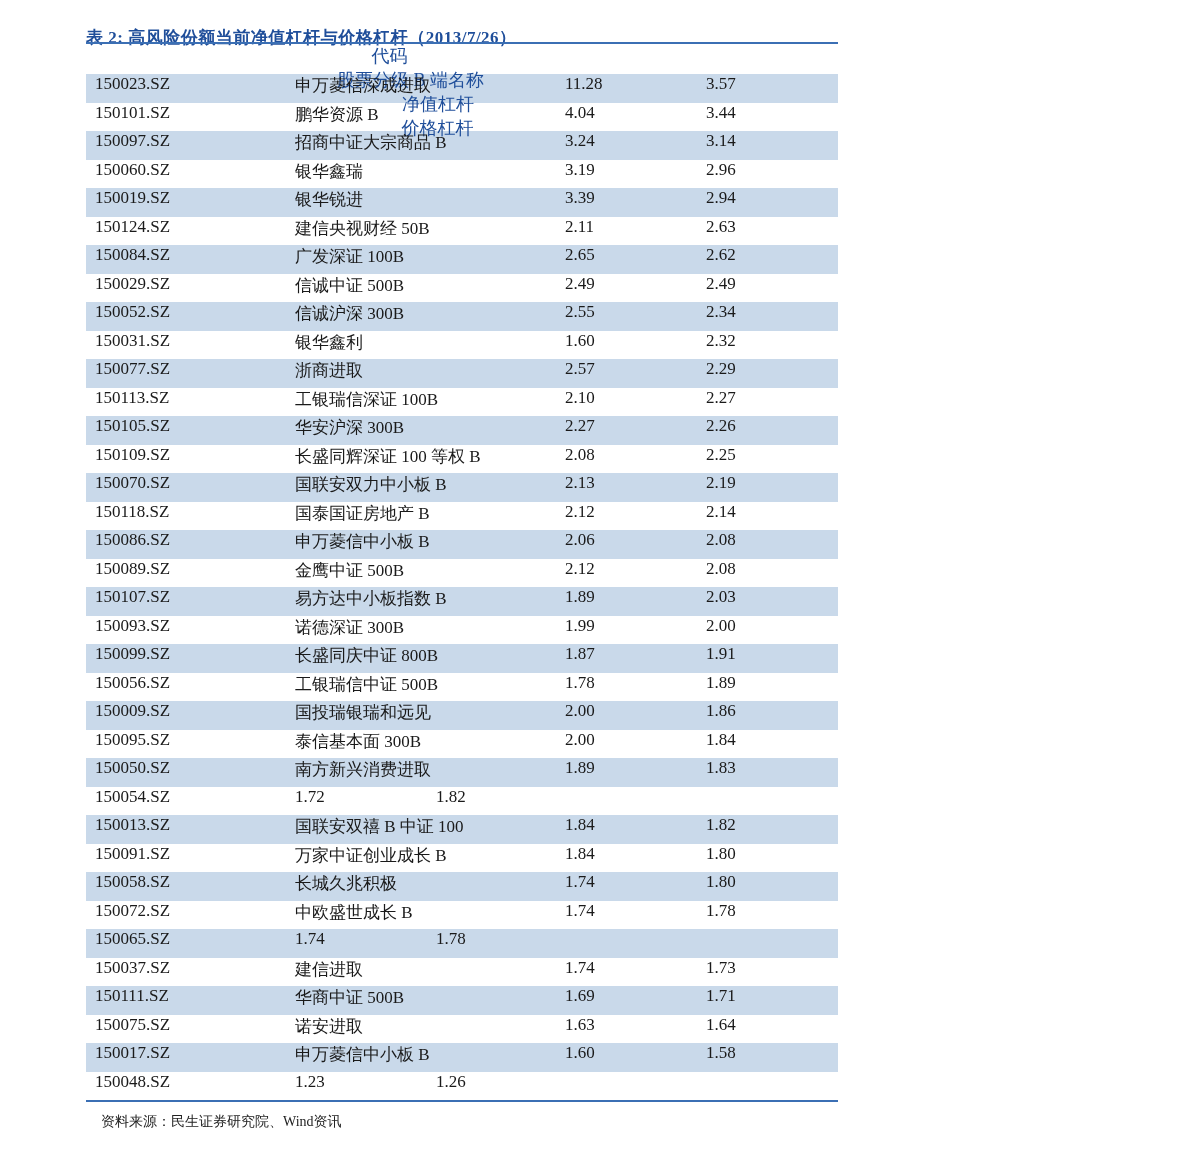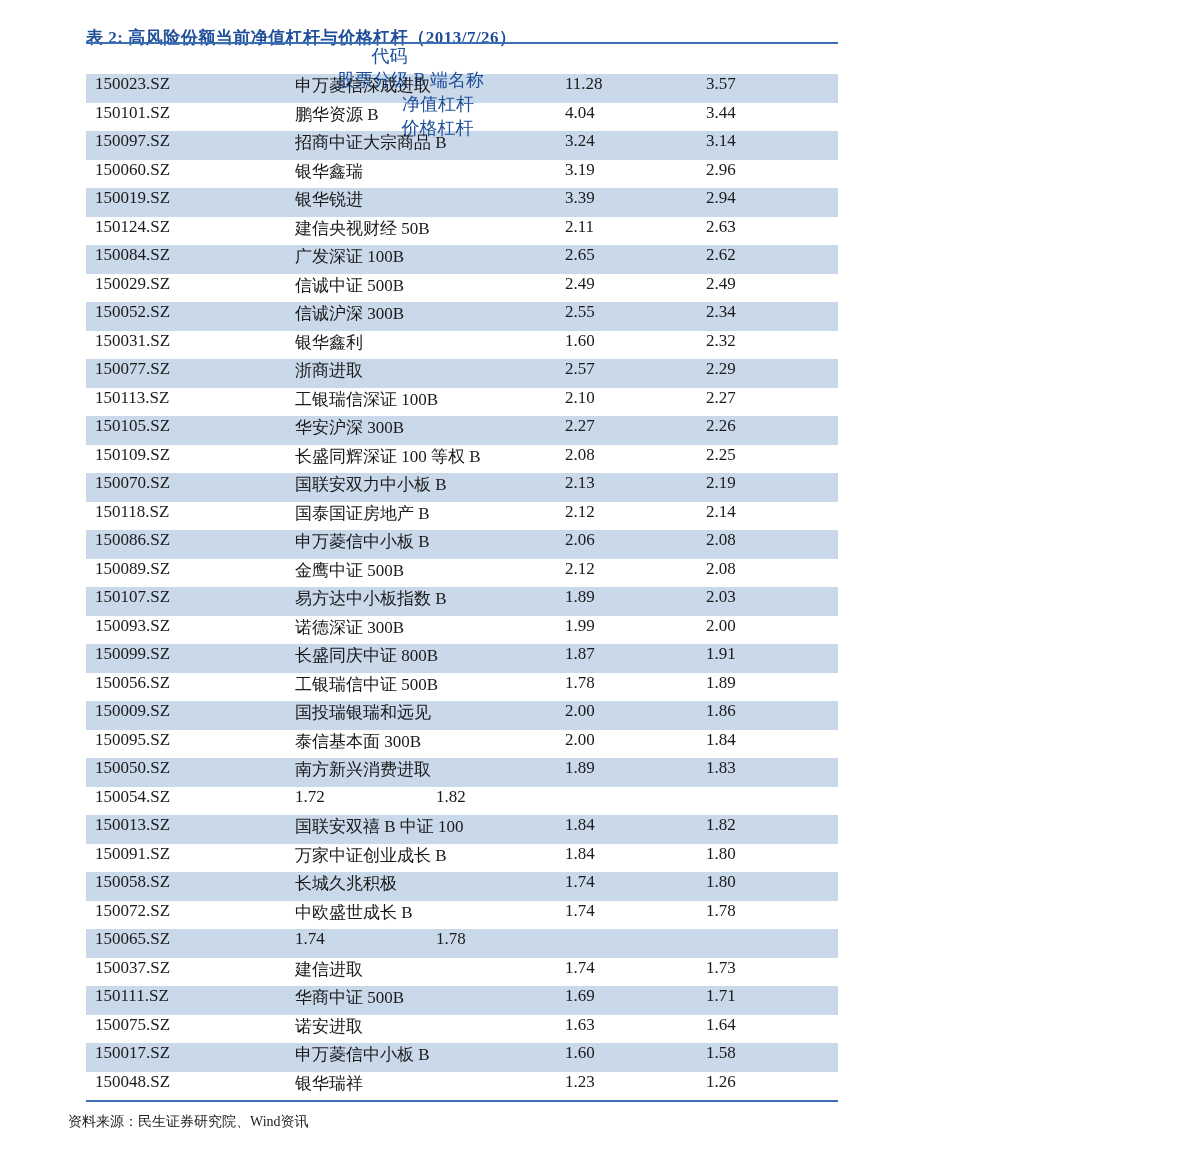--- a/index.html
+++ b/index.html
@@ -8,21 +8,21 @@
     .table-wrap { position: absolute; left: 86px; top: 42px; width: 752px; }
     .top-rule { height: 2px; background: #3b6fb4; }
     .hdr { display: flex; height: 30px; align-items: center; color: #1f4e9a; font-size: 18px; flex-direction: column; }
     .row { display: flex; height: 28.5px; align-items: flex-start; font-size: 17px; color: #1a1a1a; }
     .row.shaded { background: #c9d9ea; }
     .c1 { width: 199px; padding-left: 9px; box-sizing: border-box; }
     .c2 { width: 270px; padding-left: 10px; box-sizing: border-box; }
     .c3 { width: 140px; padding-left: 10px; box-sizing: border-box; }
     .c4 { width: 143px; padding-left: 11px; box-sizing: border-box; }
     .bottom-rule { height: 2px; background: #3b6fb4; }
-    .source { position: absolute; left: 68px; top: 1113px; font-size: 14px; color: #222; }
+    .source { position: absolute; left: 101px; top: 1113px; font-size: 14px; color: #222; }
   </style>
 </head>
 <body>
 
 <div class="title">表 2:  高风险份额当前净值杠杆与价格杠杆（2013/7/26）</div>
 
 <div class="table-wrap">
   <div class="top-rule"></div>
   <div class="hdr">
     <div class="c1">代码</div>
@@ -234,21 +234,20 @@
         <div class="c4">1.64</div>
       </div>
       <div class="row shaded">
         <div class="c1">150017.SZ</div>
         <div class="c2">申万菱信中小板 B</div>
         <div class="c3">1.60</div>
         <div class="c4">1.58</div>
       </div>
       <div class="row">
         <div class="c1">150048.SZ</div>
-        <div class="c2">银华瑞祥</div>
         <div class="c3">1.23</div>
         <div class="c4">1.26</div>
       </div>
     </div>
   <div class="bottom-rule"></div>
 </div>
 
 <div class="source">资料来源：民生证券研究院、Wind资讯</div>
 
 </body></html>

